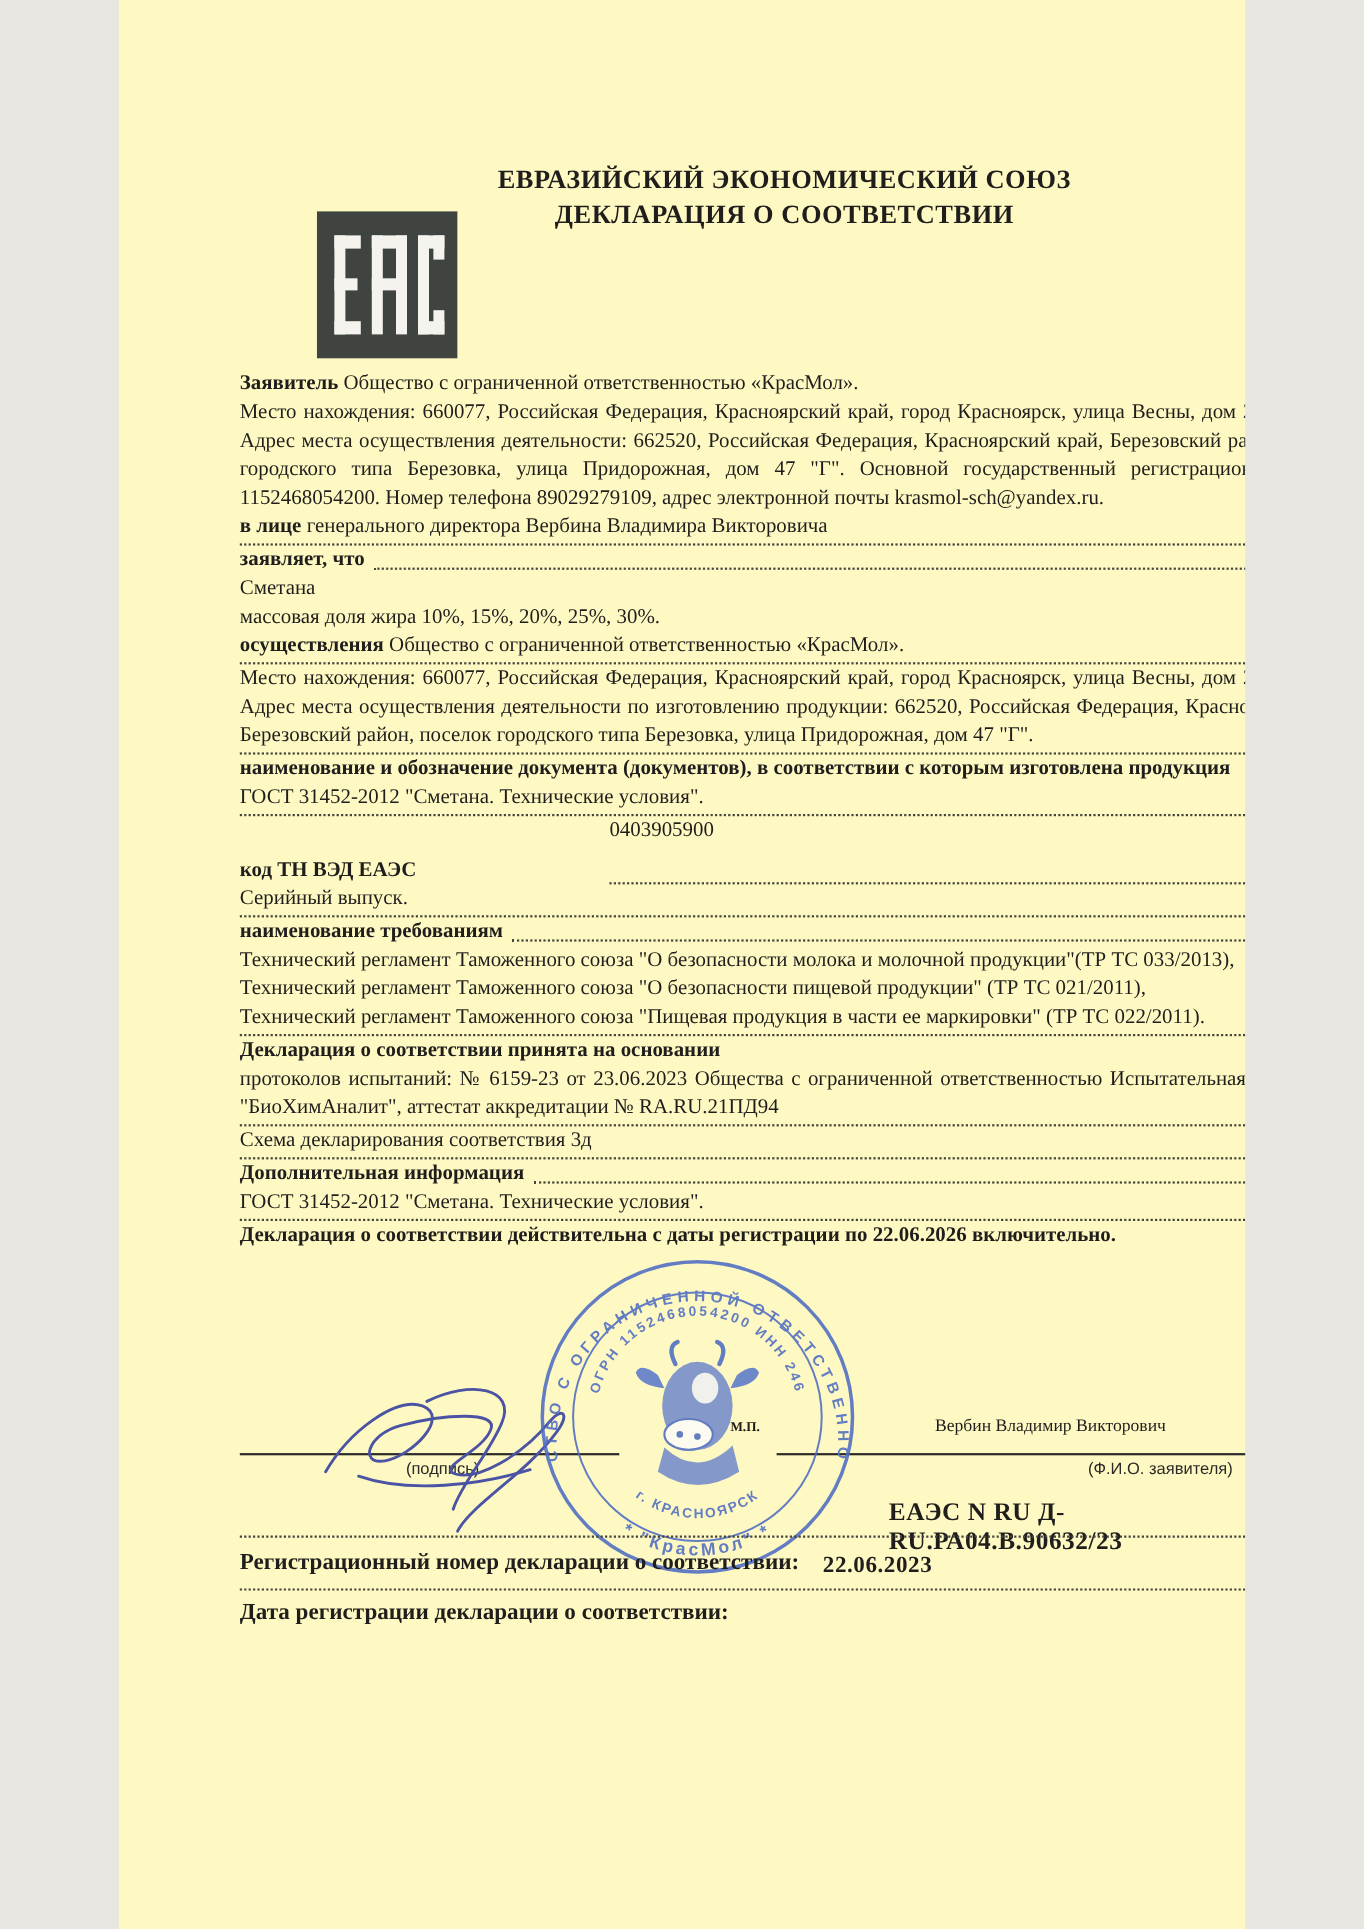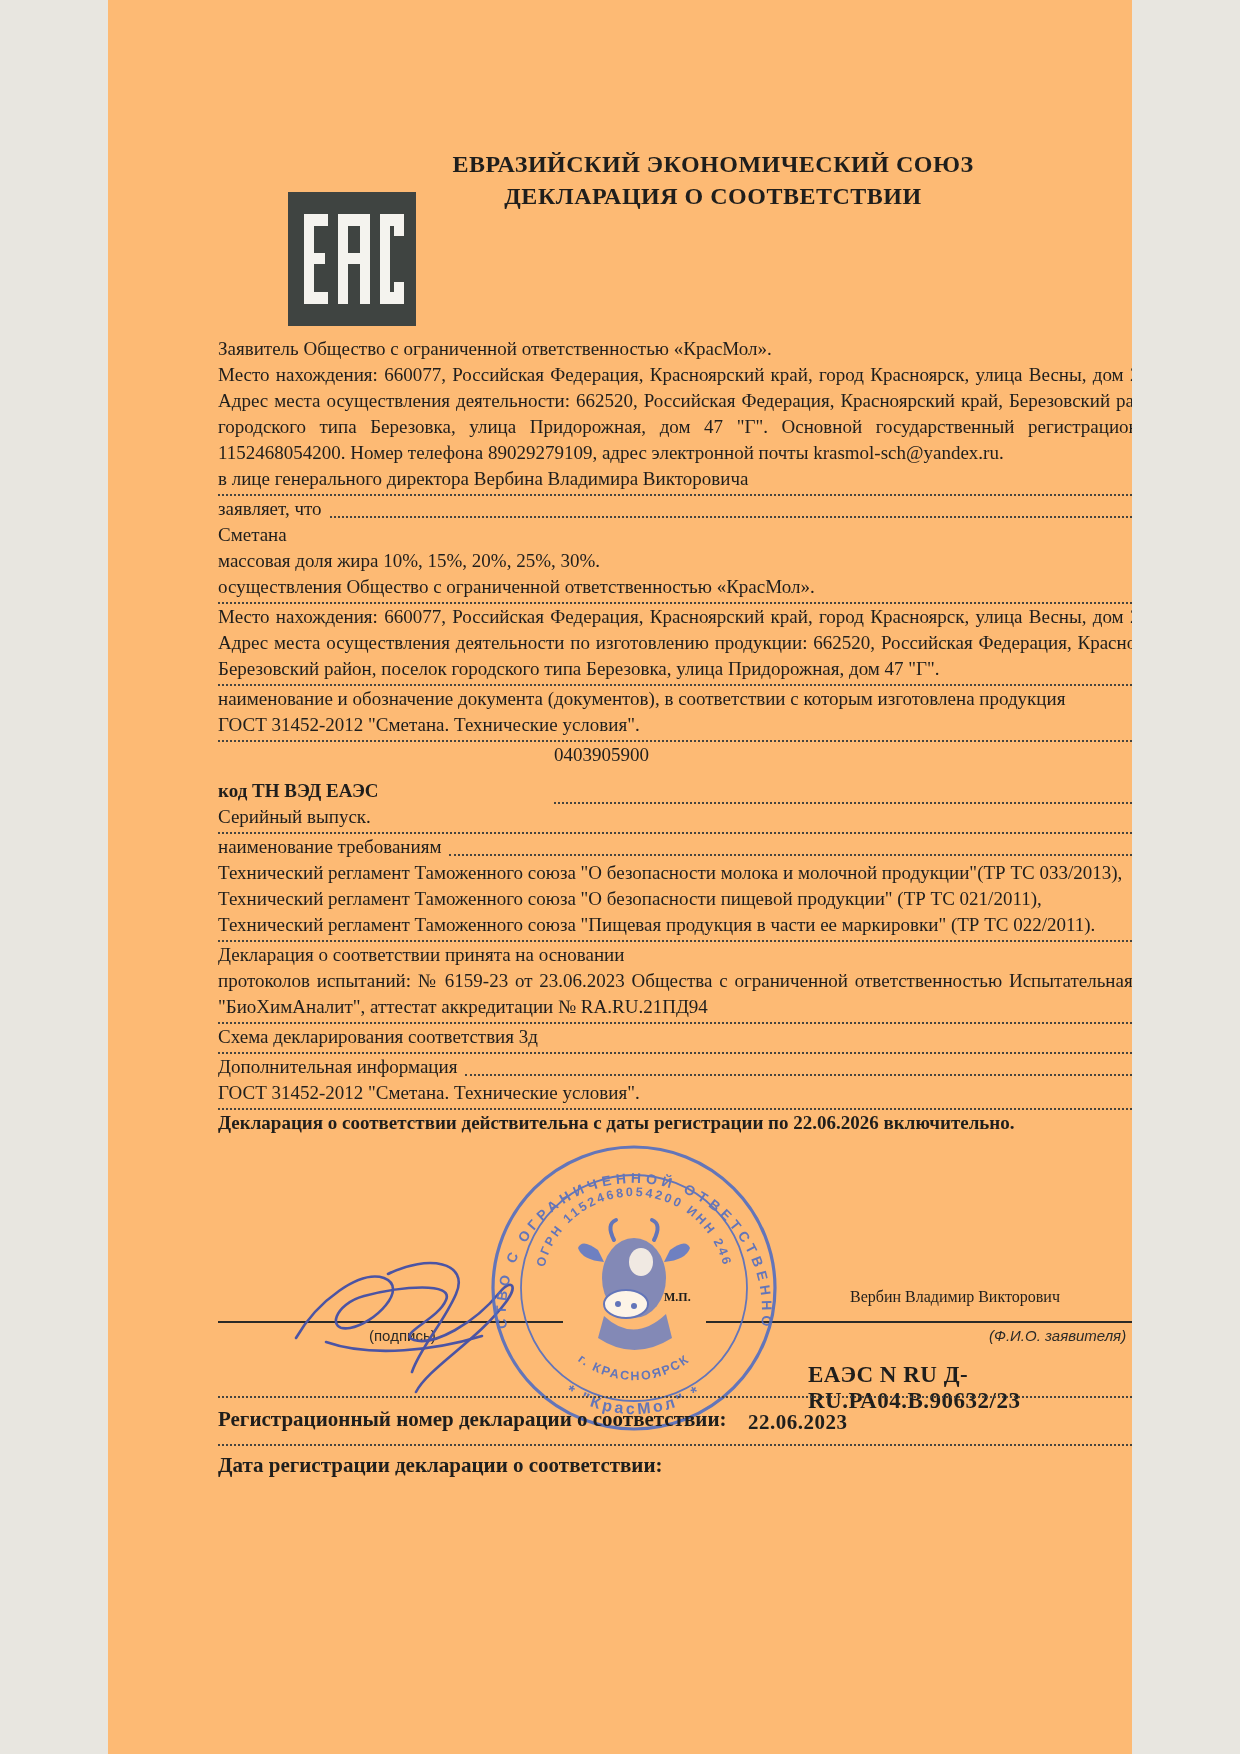--- a/index.html
+++ b/index.html
@@ -1,40 +1,40 @@
 <!DOCTYPE html>
 <html><head>
 <meta charset="utf-8">
 <style>
   html,body{margin:0;padding:0;background:#e8e6e0;}
-  .page{position:relative;width:1024px;height:1754px;margin:0 auto;background:#fdba74;
+  .page{position:relative;width:1024px;height:1754px;margin:0 auto;background:#fef9c3;
         font-family:"Liberation Serif","DejaVu Serif",serif;color:#1f1e1c;overflow:hidden;}
   
   .eac-logo{position:absolute;left:180px;top:192px;width:128px;height:134px;}
   .doc-title{position:absolute;left:180px;top:148px;width:850px;text-align:center;
              font-weight:bold;font-size:24px;line-height:32px;letter-spacing:.5px;}
   .qr{position:absolute;left:1038px;top:220px;width:132px;height:132px;}
   
   .content{position:absolute;left:110px;top:336px;width:1022px;font-size:19px;line-height:26px;}
   .content p{margin:0;}
-  .b{font-weight:normal;}
+  .b{font-weight:bold;}
   .just{text-align:justify;}
   .ul{border-bottom:2px dotted #45443f;padding-bottom:2px;margin-bottom:3px;}
   .row{display:flex;}
   .fill{flex:1;border-bottom:2px dotted #45443f;margin:0 0 4px 8px;}
   .code-lbl{width:336px;font-weight:bold;margin-top:36px;}
   .code-val{flex:1;border-bottom:2px dotted #45443f;padding-bottom:1px;}
   .validity{margin-top:30px;font-weight:bold;}
   
   .solid-line{position:absolute;border-top:2px solid #2b2a27;}
   .sig-line{left:110px;top:1321px;width:345px;}
   .fio-line{left:598px;top:1321px;width:534px;}
   .caption{position:absolute;font-family:"Liberation Sans","DejaVu Sans",sans-serif;font-size:15px;color:#2b2a27;margin-left:48px;}
   .sign-caption{left:213px;top:1327px;}
-  .fio-caption{left:833px;top:1327px;font-style:italic;}
+  .fio-caption{left:833px;top:1327px;}
   .mp{position:absolute;left:556px;top:1290px;font-weight:bold;font-size:12px;}
   .fio-name{position:absolute;left:742px;top:1288px;font-size:16px;}
   .signature-svg{position:absolute;left:160px;top:1242px;width:300px;height:156px;}
   .stamp-svg{position:absolute;left:378px;top:1140px;width:296px;height:296px;opacity:.88;}
   
   .reg-label{position:absolute;left:110px;font-weight:bold;font-size:21px;margin-top:43px;}
   .reg-value{position:absolute;font-weight:bold;font-size:21px;letter-spacing:.5px;}
   .dotted-line{position:absolute;left:110px;width:1022px;border-top:2px dotted #45443f;}
   .stamp-text{font-family:"Liberation Sans","DejaVu Sans",sans-serif;font-weight:bold;fill:#4e6cc3;}
 </style>

